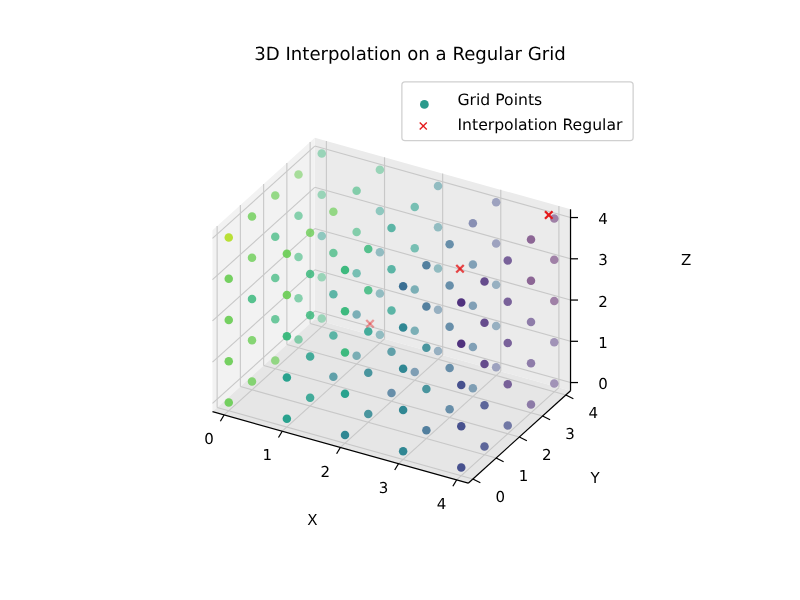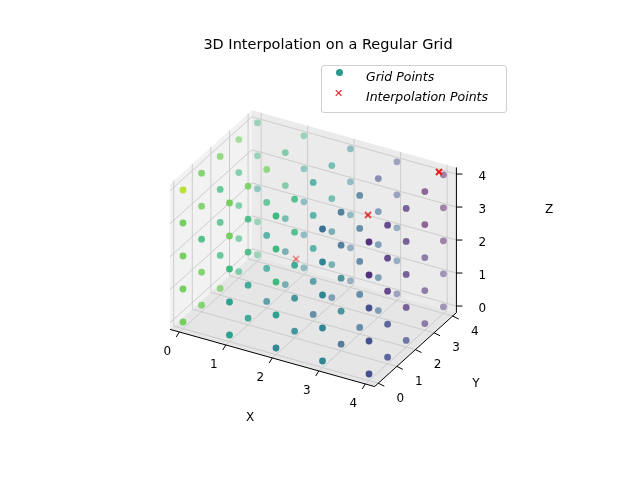--- a/index.html
+++ b/index.html
@@ -1,21 +1,21 @@
 <!DOCTYPE html>
 <html><head>
 <meta charset="utf-8">
 <style>
   html, body { margin:0; padding:0; background:#ffffff; }
   body { width:640px; height:480px; position:relative; overflow:hidden; font-family:"DejaVu Sans", sans-serif; }
   .title { position:absolute; left:0; width:656px; top:36px; text-align:center; font-size:14.5px; color:#000; }
   svg { position:absolute; left:0; top:0; }
   .tick { font-size:12px; fill:#000; font-family:"DejaVu Sans", sans-serif; }
   .legend { position:absolute; left:321px; top:65px; width:184px; height:46px; background:rgba(255,255,255,0.85); border:1px solid #d0d0d0; border-radius:3px; }
-  .legend-row { position:absolute; left:12px; height:18px; display:flex; align-items:flex-start; font-size:12.5px; color:#000;font-style:italic; }
+  .legend-row { position:absolute; left:12px; height:18px; display:flex; align-items:flex-end; font-size:12.5px; color:#000; }
   .legend-row .sym { width:10px; height:10px; display:inline-block; margin-right:22px; position:relative; }
   .dot { border-radius:50%; background:#2a9a8c; width:7px !important; height:7px !important; margin-left:2px; margin-right:23px !important; }
   .xmark { color:#e41a1c; font-weight:bold; font-size:11px; line-height:10px; }
 </style>
 </head>
 <body>
 
 <div class="title">3D Interpolation on a Regular Grid</div>
 
 <svg width="640" height="480" id="plot">
@@ -227,15 +227,15 @@
     </g>
   </svg>
 
 <div class="legend">
   <div class="legend-row" style="top:3px">
     <span class="sym dot"></span>
     <span>Grid Points</span>
   </div>
   <div class="legend-row" style="top:23px">
     <span class="sym xmark">✕</span>
-    <span>Interpolation Points</span>
+    <span>Interpolation Regular</span>
   </div>
 </div>
 
 </body></html>

